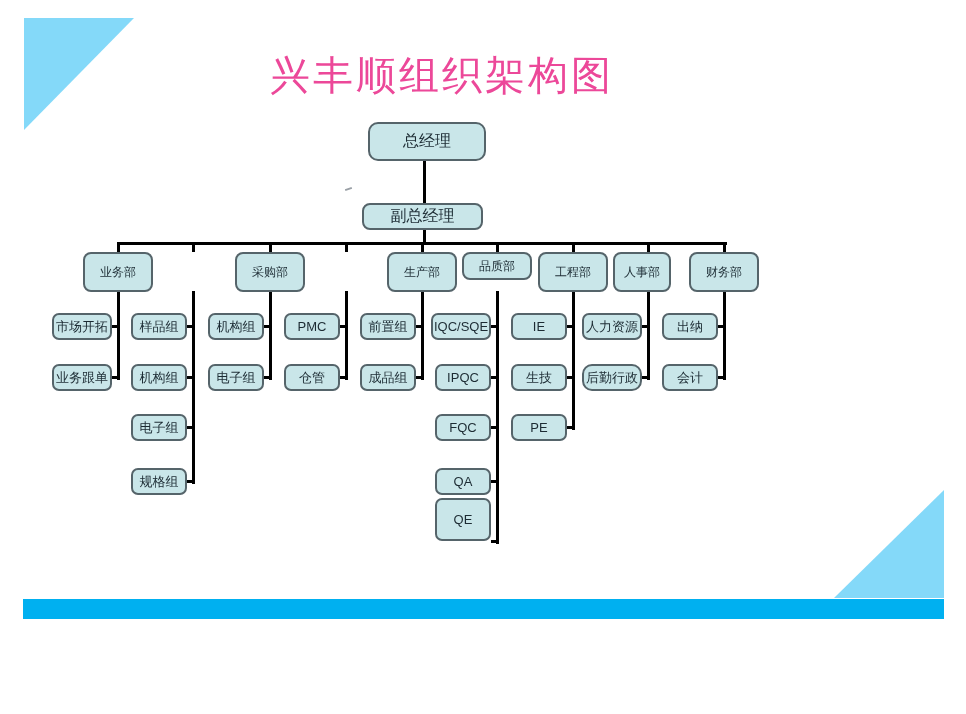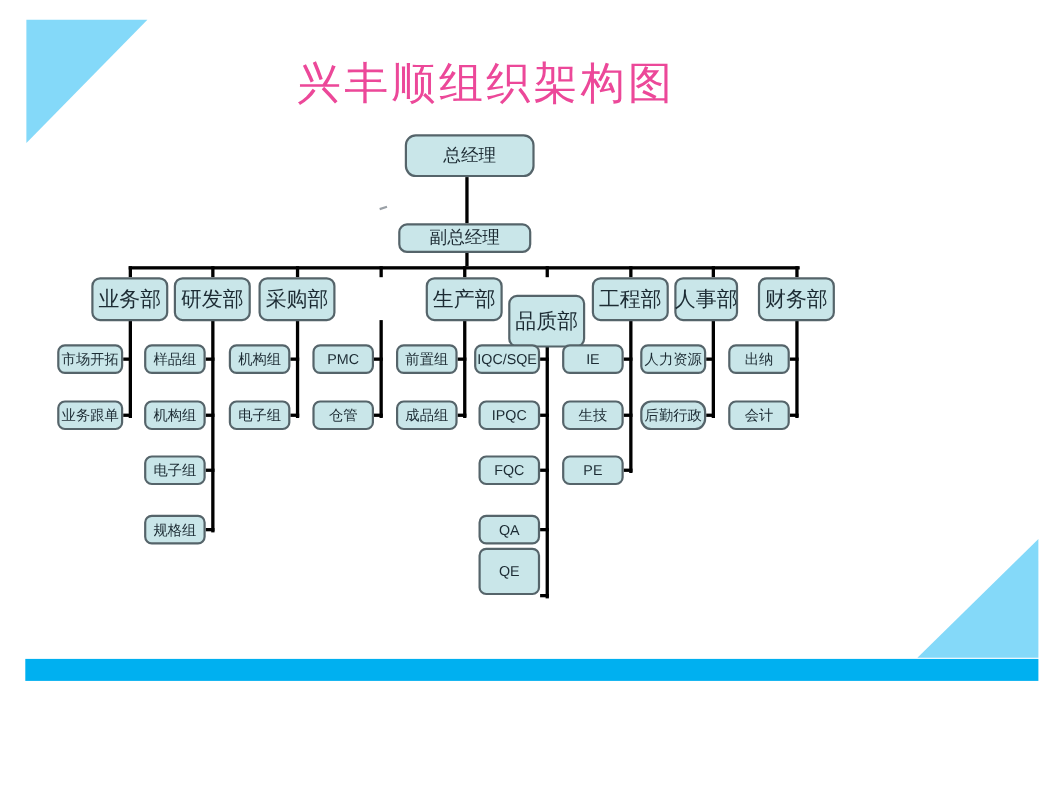--- a/index.html
+++ b/index.html
@@ -27,21 +27,21 @@
   .org{position:absolute;left:0;top:0;width:966px;height:714px;}
   .node{
     position:absolute;box-sizing:border-box;z-index:2;
     background:var(--node-fill);border:2px solid var(--node-border);
     border-radius:8px;display:flex;align-items:center;justify-content:center;
     color:var(--node-text);white-space:nowrap;
     font-family:"Liberation Sans","DejaVu Sans",sans-serif;
   }
   .lv1{font-size:16px;border-radius:10px;}
   .lv2{font-size:16px;}
-  .lv3{font-size:19px;}
+  .lv3{font-size:12px;}
   .lv4{font-size:13px;border-radius:7px;}
   .cline{position:absolute;background:var(--connector);z-index:1;}
 </style>
 </head>
 <body>
 
 <div class="slide">
   <svg class="decor-svg" width="966" height="714" viewBox="0 0 966 714">
     <polygon class="tri" points="24,18 134,18 24,130"></polygon>
     <polygon class="tri" points="944,490 944,598 834,598"></polygon>
@@ -56,21 +56,20 @@
       <div class="cline" style="left: 423px; top: 230px; width: 3px; height: 12px;"></div>
       <div class="cline" style="left: 117px; top: 242px; width: 610px; height: 3px;"></div>
       <div class="cline" style="left: 116.5px; top: 242px; width: 3px; height: 10px;"></div>
       <div class="node lv3" style="left: 83px; top: 252px; width: 70px; height: 40px;">业务部</div>
       <div class="cline" style="left: 116.5px; top: 291px; width: 3px; height: 88.5px;"></div>
       <div class="node lv4" style="left: 52px; top: 313px; width: 60px; height: 27px;">市场开拓</div>
       <div class="cline" style="left: 112px; top: 325px; width: 7.5px; height: 3px;"></div>
       <div class="node lv4" style="left: 52px; top: 364px; width: 60px; height: 27px;">业务跟单</div>
       <div class="cline" style="left: 112px; top: 376px; width: 7.5px; height: 3px;"></div>
       <div class="cline" style="left: 191.5px; top: 242px; width: 3px; height: 10px;"></div>
-      <div class="node lv3" style="left: 158px; top: 252px; width: 70px; height: 40px;">研发部</div>
       <div class="cline" style="left: 191.5px; top: 291px; width: 3px; height: 192.5px;"></div>
       <div class="node lv4" style="left: 131px; top: 313px; width: 56px; height: 27px;">样品组</div>
       <div class="cline" style="left: 187px; top: 325px; width: 7.5px; height: 3px;"></div>
       <div class="node lv4" style="left: 131px; top: 364px; width: 56px; height: 27px;">机构组</div>
       <div class="cline" style="left: 187px; top: 376px; width: 7.5px; height: 3px;"></div>
       <div class="node lv4" style="left: 131px; top: 414px; width: 56px; height: 27px;">电子组</div>
       <div class="cline" style="left: 187px; top: 426px; width: 7.5px; height: 3px;"></div>
       <div class="node lv4" style="left: 131px; top: 468px; width: 56px; height: 27px;">规格组</div>
       <div class="cline" style="left: 187px; top: 480px; width: 7.5px; height: 3px;"></div>
       <div class="cline" style="left: 268.5px; top: 242px; width: 3px; height: 10px;"></div>
@@ -87,21 +86,21 @@
       <div class="node lv4" style="left: 284px; top: 364px; width: 56px; height: 27px;">仓管</div>
       <div class="cline" style="left: 340px; top: 376px; width: 7.5px; height: 3px;"></div>
       <div class="cline" style="left: 420.5px; top: 242px; width: 3px; height: 10px;"></div>
       <div class="node lv3" style="left: 387px; top: 252px; width: 70px; height: 40px;">生产部</div>
       <div class="cline" style="left: 420.5px; top: 291px; width: 3px; height: 88.5px;"></div>
       <div class="node lv4" style="left: 360px; top: 313px; width: 56px; height: 27px;">前置组</div>
       <div class="cline" style="left: 416px; top: 325px; width: 7.5px; height: 3px;"></div>
       <div class="node lv4" style="left: 360px; top: 364px; width: 56px; height: 27px;">成品组</div>
       <div class="cline" style="left: 416px; top: 376px; width: 7.5px; height: 3px;"></div>
       <div class="cline" style="left: 495.5px; top: 242px; width: 3px; height: 10px;"></div>
-      <div class="node lv3" style="left: 462px; top: 268px; width: 70px; height: 48px;">品质部</div>
+      <div class="node lv3" style="left: 462px; top: 252px; width: 70px; height: 28px;">品质部</div>
       <div class="cline" style="left: 495.5px; top: 291px; width: 3px; height: 252.5px;"></div>
       <div class="node lv4" style="left: 431px; top: 313px; width: 60px; height: 27px;">IQC/SQE</div>
       <div class="cline" style="left: 491px; top: 325px; width: 7.5px; height: 3px;"></div>
       <div class="node lv4" style="left: 435px; top: 364px; width: 56px; height: 27px;">IPQC</div>
       <div class="cline" style="left: 491px; top: 376px; width: 7.5px; height: 3px;"></div>
       <div class="node lv4" style="left: 435px; top: 414px; width: 56px; height: 27px;">FQC</div>
       <div class="cline" style="left: 491px; top: 426px; width: 7.5px; height: 3px;"></div>
       <div class="node lv4" style="left: 435px; top: 468px; width: 56px; height: 27px;">QA</div>
       <div class="cline" style="left: 491px; top: 480px; width: 7.5px; height: 3px;"></div>
       <div class="node lv4" style="left: 435px; top: 498px; width: 56px; height: 43px;">QE</div>

